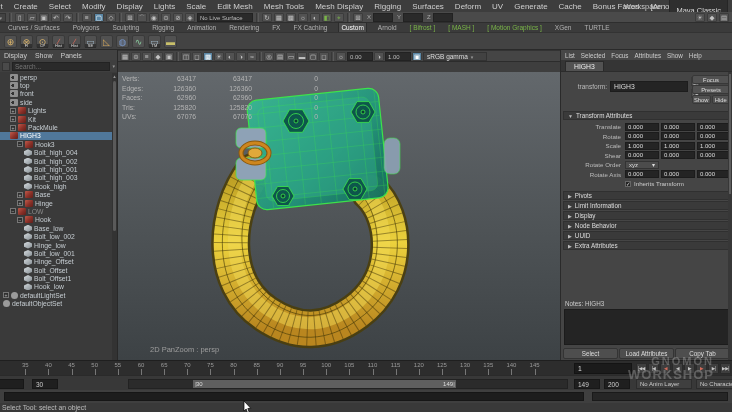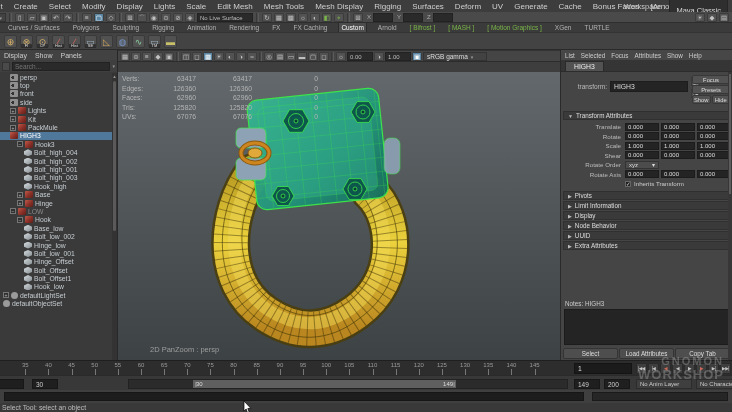--- a/index.html
+++ b/index.html
@@ -101,21 +101,21 @@
   #rstrack{position:absolute;left:128px;top:2.5px;width:440px;height:10px;background:#2b2b2b;border:1px solid #222;}
   #rsbar{position:absolute;left:64px;width:263px;top:0;height:8px;background:#5f5f5f;display:flex;justify-content:space-between;align-items:center;font-size:6px;color:#ddd;padding:0 2px;}
   .grip{color:#9a9a9a;font-size:5px;letter-spacing:-1px;}
   .rsdrop{position:absolute;top:2.5px;height:10px;background:#3f3f3f;border:1px solid #2c2c2c;color:#ccc;font-size:6px;line-height:9px;padding:0 3px;white-space:nowrap;overflow:hidden;}
   
   #cmdline{left:0;top:390px;width:732px;height:13px;background:#3f3f3f;}
   #cmd-input{position:absolute;left:4px;top:2px;width:580px;height:9px;background:#1d1d1d;border:1px solid #161616;}
   #cmd-result{position:absolute;left:592px;top:2px;width:136px;height:9px;background:#262626;border:1px solid #1a1a1a;}
   #helpline{left:0;top:403px;width:732px;height:9px;background:#393939;font-size:6.8px;color:#bdbdbd;padding-left:2px;line-height:9px;}
   
-  #watermark{right:8px;top:355px;text-align:right;opacity:.3;color:#cfcfcf;z-index:50;pointer-events:none;line-height:13px;}
+  #watermark{right:18px;top:355px;text-align:right;opacity:.3;color:#cfcfcf;z-index:50;pointer-events:none;line-height:13px;}
   #watermark .w1{font-size:11px;letter-spacing:2px;font-weight:bold;}
   #watermark .w2{font-size:13px;letter-spacing:1px;font-weight:bold;}
   #cursor{left:243px;top:401px;z-index:99;}
 </style>
 </head>
 <body>
 
 <div id="menubar" class="abs">
   <div id="menubar-items" style="display:flex;gap:11px;">
       <div class="mi">Edit</div>

